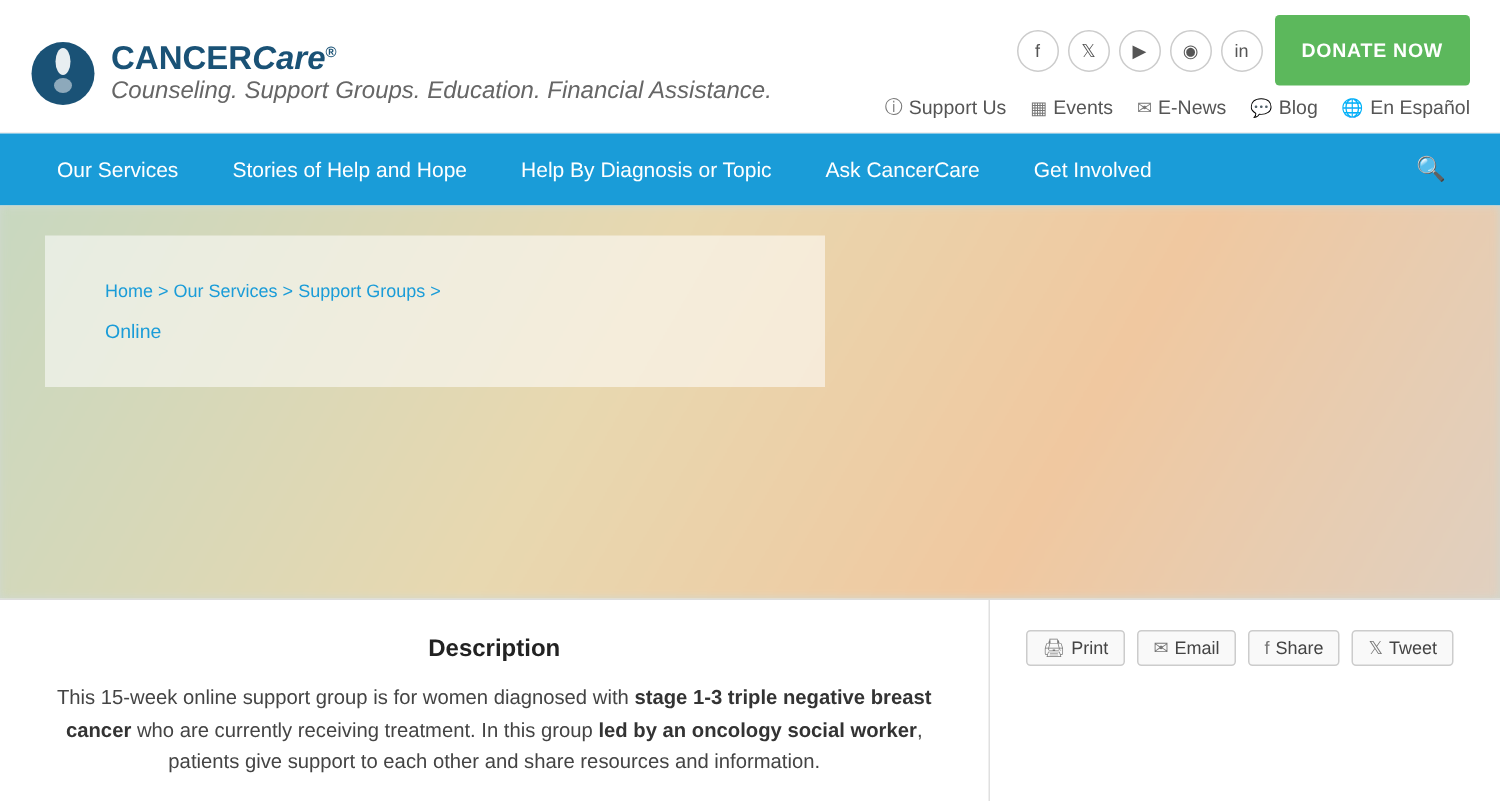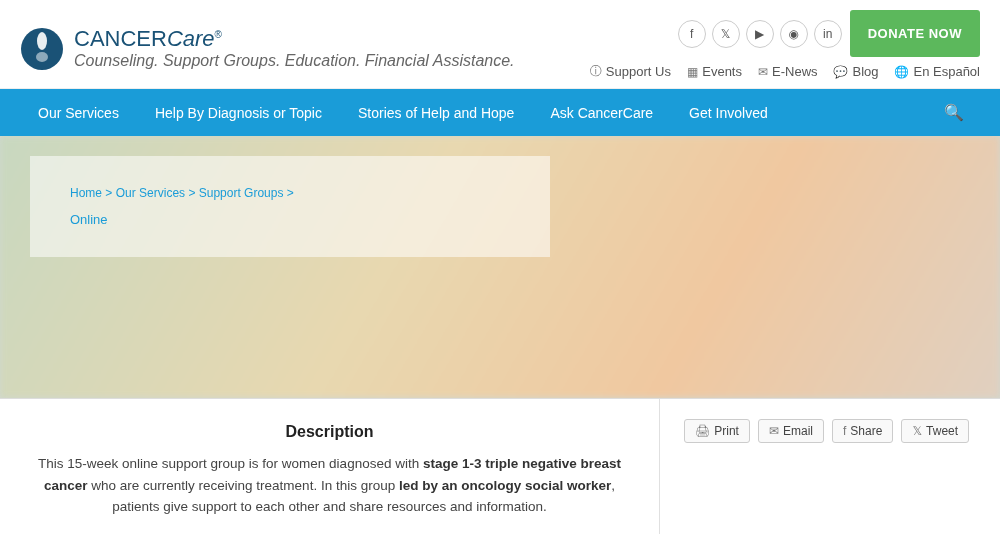--- a/index.html
+++ b/index.html
@@ -21,21 +21,21 @@
     .logo-icon {
       width: 44px;
       height: 44px;
     }
     .logo-text {
       display: flex;
       flex-direction: column;
     }
     .logo-brand {
       font-size: 22px;
-      font-weight: normal;
+      font-weight: bold;
       color: #1a5276;
       letter-spacing: 0;
       line-height: 1;
     }
     .logo-brand span.care {
       font-style: italic;
       color: #1a5276;
     }
     .logo-tagline {
       font-size: 16px;
@@ -273,22 +273,22 @@
       <a class="nav-link-item" href="#">
         <span class="nav-link-icon">🌐</span>
         <span>En Español</span>
       </a>
     </div>
   </div>
 </div>
 
 <nav class="main-nav">
   <div class="main-nav-item">Our Services</div>
+  <div class="main-nav-item">Stories of Help and Hope</div>
   <div class="main-nav-item">Help By Diagnosis or Topic</div>
-  <div class="main-nav-item">Stories of Help and Hope</div>
   <div class="main-nav-item">Ask CancerCare</div>
   <div class="main-nav-item">Get Involved</div>
   <div class="search-icon-btn">🔍</div>
 </nav>
 
 <div class="hero">
   <div class="hero-bg"></div>
   <div class="hero-content">
     <div class="breadcrumb">
       <a href="#">Home</a>

